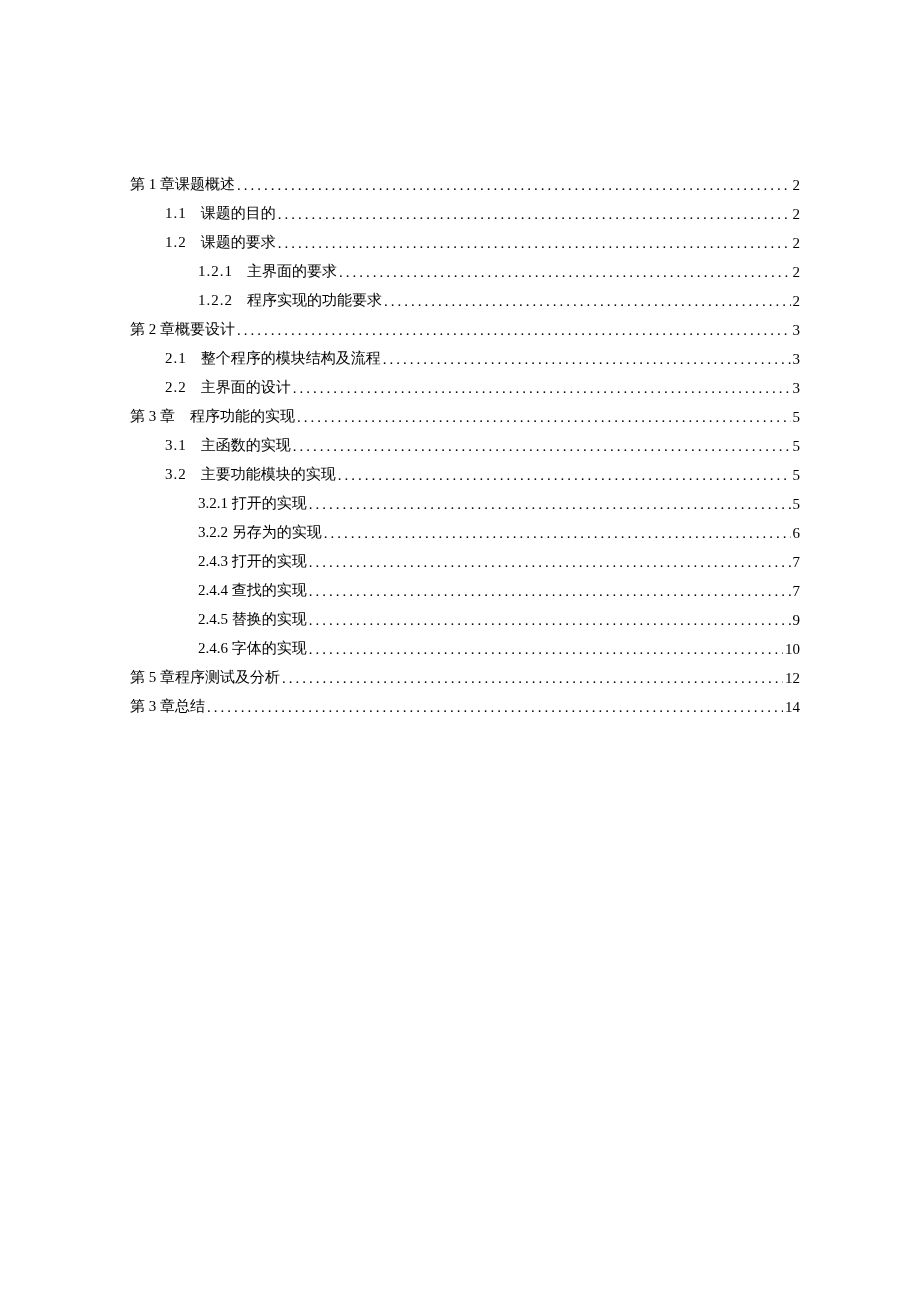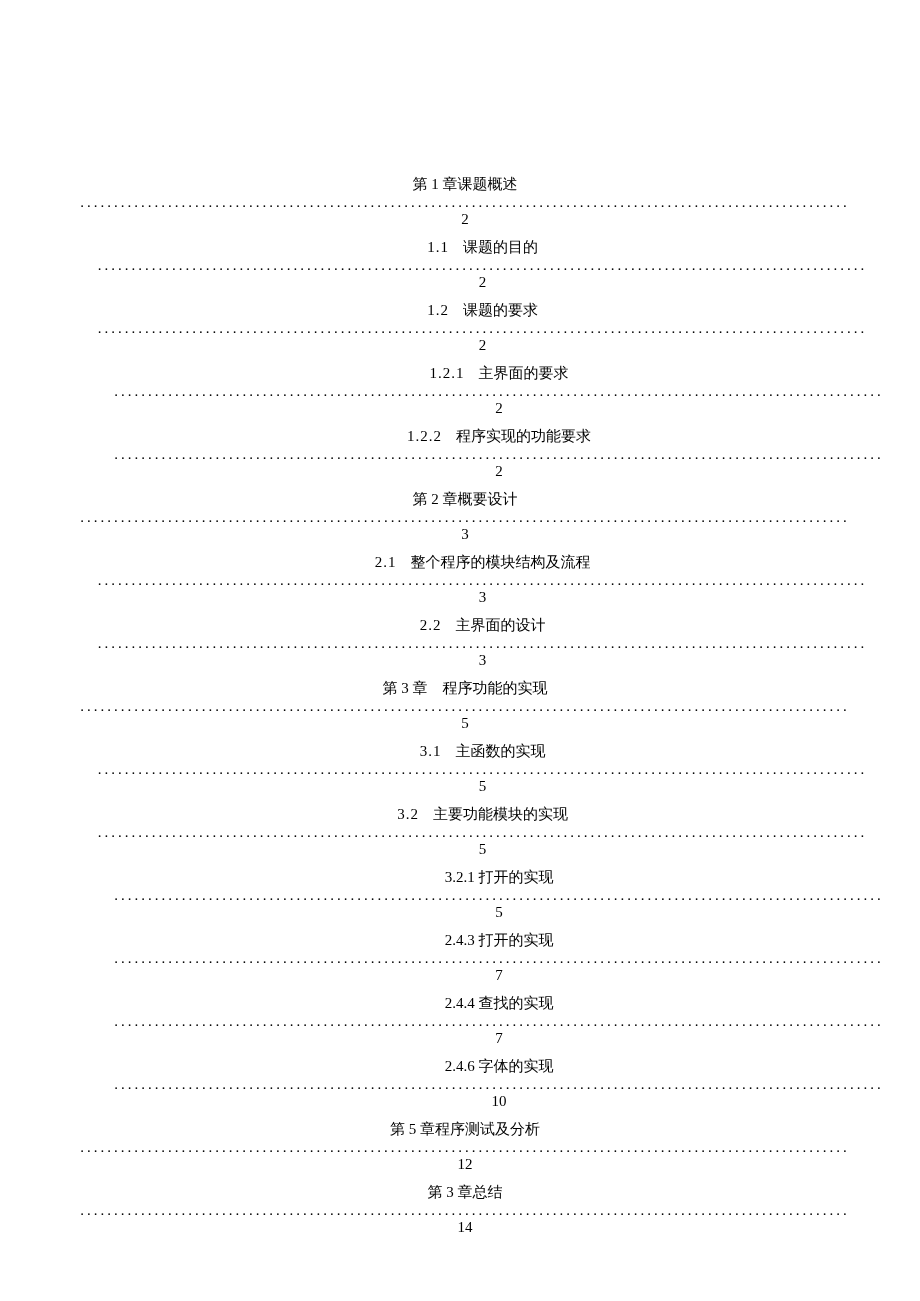--- a/index.html
+++ b/index.html
@@ -11,24 +11,23 @@
       width: 920px;
       height: 1301px;
       background: #fff;
       font-family: "SimSun", "宋体", serif;
       font-size: 15px;
       color: #000;
       padding: 175px 120px 0 130px;
     }
     .toc-entry {
       display: flex;
-      align-items: center;
+      align-items: flex-end;
       margin-bottom: 10px;
       white-space: nowrap;
-      flex-direction: column;
     }
     .toc-label {
       flex-shrink: 0;
     }
     .toc-dots {
       flex: 1;
       overflow: hidden;
       letter-spacing: 3px;
       margin: 0 2px;
     }
@@ -104,28 +103,38 @@
       <span class="toc-label"><span class="num">3.2</span><span>主要功能模块的实现 </span></span>
       <span class="toc-dots"></span>
       <span class="toc-page">5</span>
     </div>
     <div class="toc-entry indent-2">
       <span class="toc-label"><span>3.2.1 打开的实现 </span></span>
       <span class="toc-dots"></span>
       <span class="toc-page">5</span>
     </div>
     <div class="toc-entry indent-2">
+      <span class="toc-label"><span>3.2.2 另存为的实现 </span></span>
+      <span class="toc-dots"></span>
+      <span class="toc-page">6</span>
+    </div>
+    <div class="toc-entry indent-2">
       <span class="toc-label"><span>2.4.3 打开的实现 </span></span>
       <span class="toc-dots"></span>
       <span class="toc-page">7</span>
     </div>
     <div class="toc-entry indent-2">
       <span class="toc-label"><span>2.4.4 查找的实现 </span></span>
       <span class="toc-dots"></span>
       <span class="toc-page">7</span>
+    </div>
+    <div class="toc-entry indent-2">
+      <span class="toc-label"><span>2.4.5 替换的实现 </span></span>
+      <span class="toc-dots"></span>
+      <span class="toc-page">9</span>
     </div>
     <div class="toc-entry indent-2">
       <span class="toc-label"><span>2.4.6 字体的实现 </span></span>
       <span class="toc-dots"></span>
       <span class="toc-page">10</span>
     </div>
     <div class="toc-entry indent-0">
       <span class="toc-label"><span>第 5 章程序测试及分析 </span></span>
       <span class="toc-dots"></span>
       <span class="toc-page">12</span>

